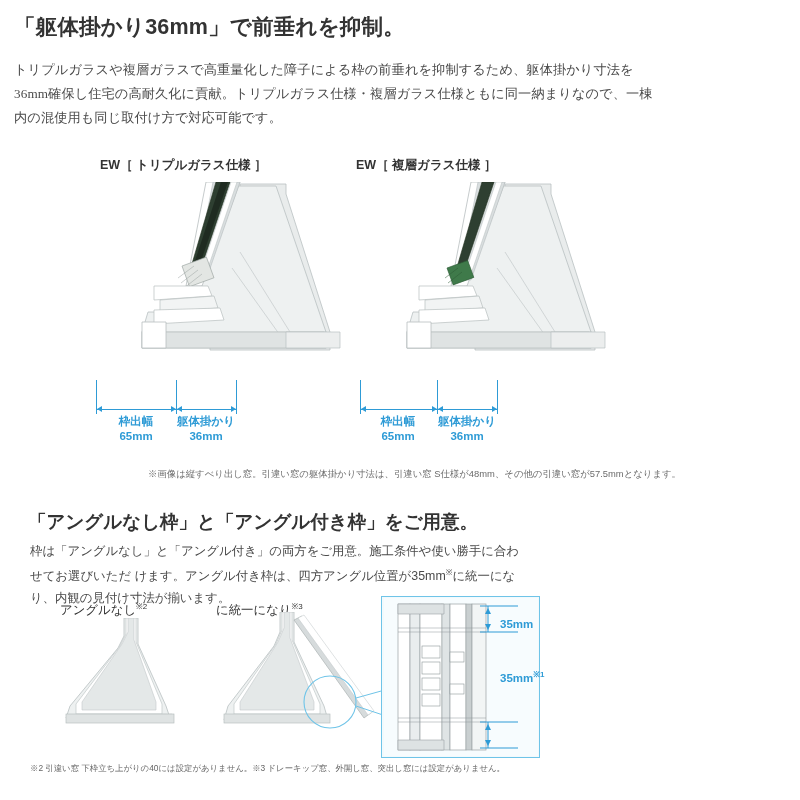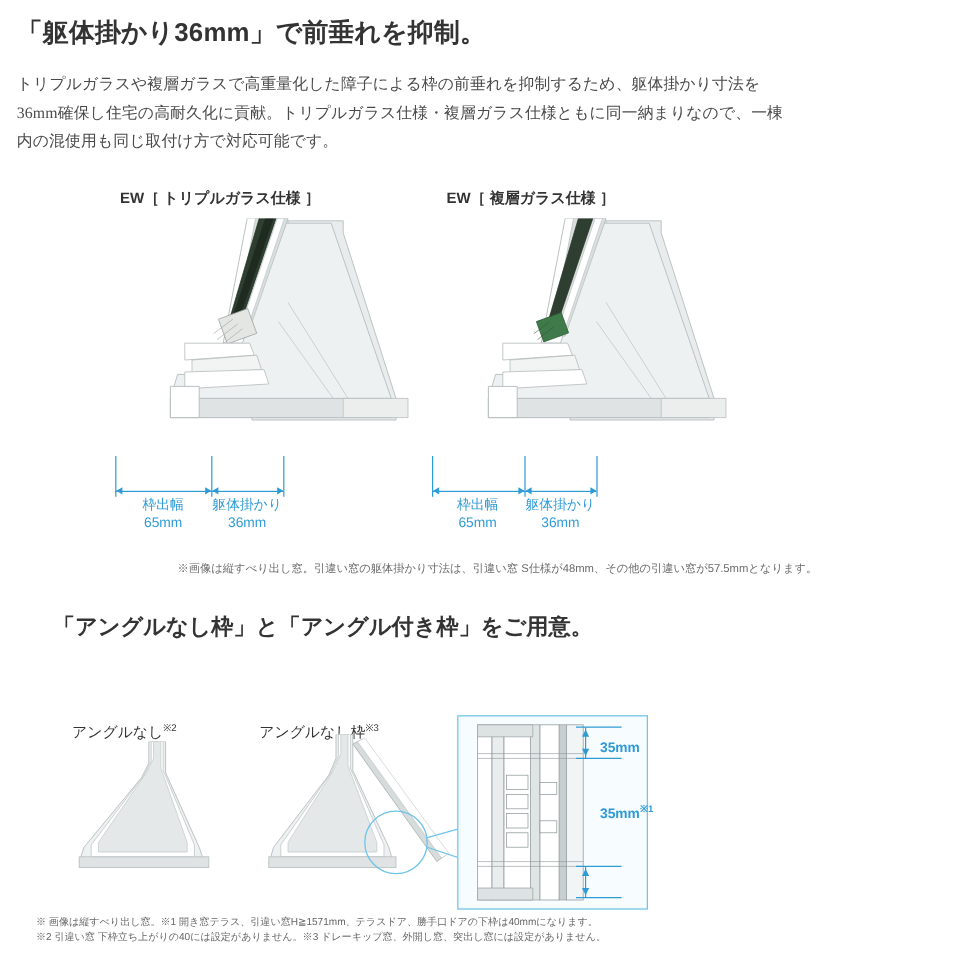--- a/index.html
+++ b/index.html
@@ -50,21 +50,21 @@
     font-weight: bold;
     color: #333;
     white-space: nowrap;
   }
 
   
   .dimbox {
     position: absolute;
     text-align: center;
     font-size: 11.5px;
-    font-weight: normal;
+    font-weight: bold;
     color: #2e9bd6;
     line-height: 15px;
     white-space: nowrap;
   }
   .dimline {
     position: absolute;
     height: 1px;
     background: #2e9bd6;
   }
   .tick {
@@ -86,21 +86,21 @@
     left: 148px;
     top: 468px;
     font-size: 9.4px;
     color: #6b6b6b;
     white-space: nowrap;
   }
 
   
   .sec2-title {
     position: absolute;
-    left: 44px;
+    left: 28px;
     top: 509px;
     font-size: 18.5px;
     font-weight: bold;
     color: #333333;
     white-space: nowrap;
   }
   .sec2-body {
     position: absolute;
     left: 30px;
     top: 540px;
@@ -154,21 +154,21 @@
 </head>
 <body>
 
 <div class="page">
 
   <div class="sec1-title">「躯体掛かり36mm」で前垂れを抑制。</div>
   <div class="sec1-body">トリプルガラスや複層ガラスで高重量化した障子による枠の前垂れを抑制するため、躯体掛かり寸法を36mm確保し住宅の高耐久化に貢献。トリプルガラス仕様・複層ガラス仕様ともに同一納まりなので、一棟内の混使用も同じ取付け方で対応可能です。</div>
 
   <div class="cap-ew" style="left:100px; top:157px;">EW［ トリプルガラス仕様 ］</div>
 
-  <div class="cap-ew" style="left:372px; top:157px;">EW［ 複層ガラス仕様 ］</div>
+  <div class="cap-ew" style="left:356px; top:157px;">EW［ 複層ガラス仕様 ］</div>
 
   <svg class="shape" style="left:90px; top:182px;" width="260" height="210" viewBox="0 0 260 210">
 
     <polygon points="150,2 196,2 196,12 240,150 240,168 120,168 120,150 150,60" fill="#e9ecec" stroke="#b9c0c1" stroke-width="0.8"></polygon>
 
     <polygon points="148,4 186,4 236,150 236,166 52,166 52,150 58,130 100,130 112,100 120,60 130,30" fill="#eef1f1" stroke="#b9c0c1" stroke-width="0.8"></polygon>
 
     <polygon points="116,0 150,0 112,104 96,104" fill="#ffffff" stroke="#b7bebf" stroke-width="0.8"></polygon>
     <polygon points="123,0 150,0 116,98 104,98" fill="#d9dedf" stroke="#b7bebf" stroke-width="0.6"></polygon>
 
@@ -267,26 +267,30 @@
   </div>
   <div class="dimbox" style="left:437px; top:414px; width:60px;">
     <div>躯体掛かり</div>
     <div>36mm</div>
   </div>
 
   <div class="note1">※画像は縦すべり出し窓。引違い窓の躯体掛かり寸法は、引違い窓 S仕様が48mm、その他の引違い窓が57.5mmとなります。</div>
 
   <div class="sec2-title">「アングルなし枠」と「アングル付き枠」をご用意。</div>
 
+  <div class="sec2-body">
+    <span>枠は「アングルなし」と「アングル付き」の両方をご用意。施工条件や使い勝手に合わせてお選びいただ</span>
+    <span>けます。アングル付き枠は、四方アングル位置が35mm</span><span class="sup">※</span><span>に統一になり、内観の見付け寸法が揃います。</span>
+  </div>
 
   <div class="cap-angle" style="left:60px; top:600px;">
     <span>アングルなし</span><span class="sup">※2</span>
   </div>
   <div class="cap-angle" style="left:216px; top:600px;">
-    <span>アングルなし枠</span><span class="sup">※3</span>
+    <span>に統一になり</span><span class="sup">※3</span>
   </div>
 
   <svg class="shape" style="left:46px; top:618px;" width="160" height="115" viewBox="0 0 160 115">
     <polygon points="78,0 92,0 92,26 120,88 124,100 20,100 24,88 72,30 78,18" fill="#eef1f1" stroke="#b9c0c1" stroke-width="0.8"></polygon>
     <polygon points="80,0 90,0 90,24 116,86 116,96 30,96 30,86 74,28 80,16" fill="#ffffff" stroke="#c2c8c9" stroke-width="0.7"></polygon>
     <polygon points="82,0 88,0 88,22 110,84 110,92 36,92 36,84 76,26 82,14" fill="#e4e8e8" stroke="#c2c8c9" stroke-width="0.6"></polygon>
     <rect x="20" y="96" width="108" height="9" fill="#dfe3e3" stroke="#b9c0c1" stroke-width="0.7"></rect>
     <g stroke="#ccd1d2" stroke-width="0.6" fill="none">
       <path d="M30 96 L126 96"></path>
     </g>
@@ -356,17 +360,16 @@
   </svg>
 
   <div class="mm-label" style="left:500px; top:618px;">
     <span>35mm</span>
   </div>
   <div class="mm-label" style="left:500px; top:668px;">
     <span>35mm</span><span class="sup">※1</span>
   </div>
 
   <div class="note2">
-    <div>※ 画像は縦すべり出し窓。※1 開き窓テラス、引違い窓H≧1571mm、テラスドア、勝手口ドアの下枠は40mmになります。</div>
     <div>※2 引違い窓 下枠立ち上がりの40には設定がありません。※3 ドレーキップ窓、外開し窓、突出し窓には設定がありません。</div>
   </div>
 
 </div>
 
 </body></html>

